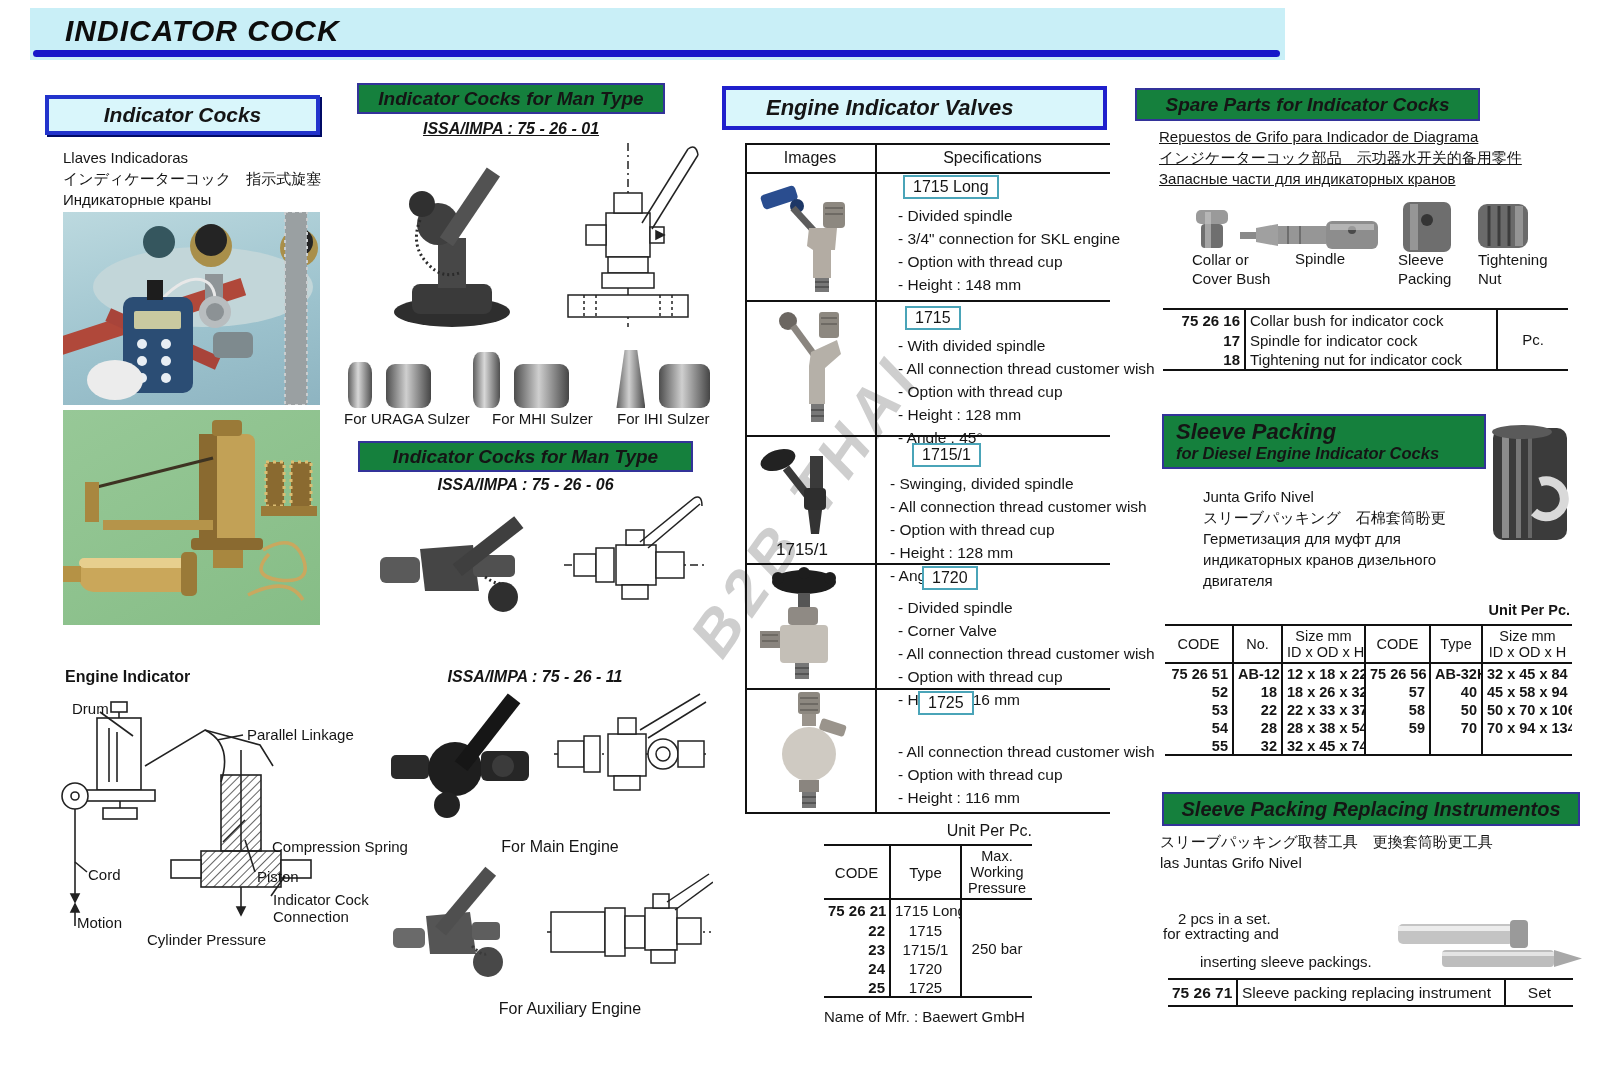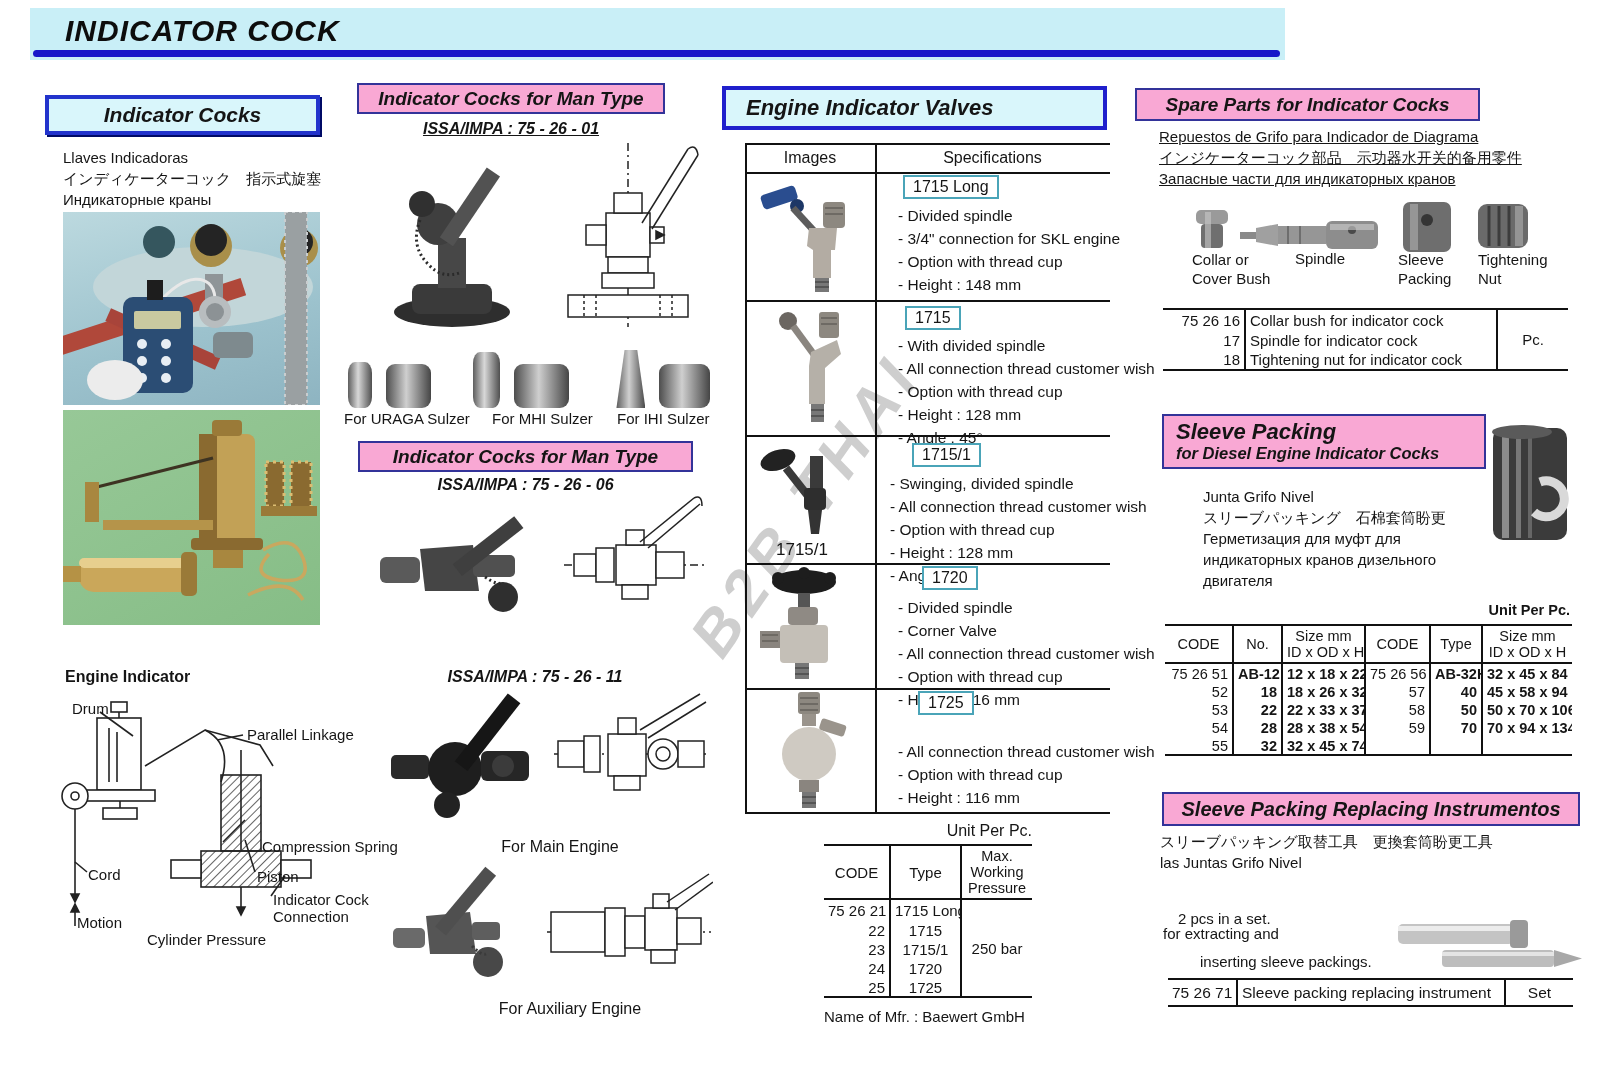--- a/index.html
+++ b/index.html
@@ -2,42 +2,42 @@
 <html><head>
 <meta charset="utf-8">
 <style>
   html,body{margin:0;padding:0;background:#fff;}
   .page{position:relative;width:1618px;height:1072px;background:#fff;overflow:hidden;
         font-family:"Liberation Sans",sans-serif;color:#151515;}
   .abs{position:absolute;}
   .band{background:#c9eff7;}
   .pagetitle{font-size:30px;font-weight:bold;font-style:italic;letter-spacing:1px;color:#0d0d0d;}
   .blueline{background:#1717c9;}
-  .hdrbox{border:2px solid #333399;background:#f9a8d4;display:flex;align-items:center;justify-content:center;
+  .hdrbox{border:2px solid #333399;background:#15803d;display:flex;align-items:center;justify-content:center;
           font-weight:bold;font-style:italic;font-size:19px;}
   .cyanbox{background:#d9f6fb;border:4px solid #2233cc;box-shadow:2px 2px 0 #000a66;
            display:flex;align-items:center;justify-content:center;font-weight:bold;font-style:italic;font-size:21px;}
   .bigbox{background:#d9f6fb;border:4px solid #2020cc;display:flex;align-items:center;justify-content:flex-start;
-          padding-left:20px;font-weight:bold;font-style:italic;font-size:22px;box-sizing:border-box;}
+          padding-left:40px;font-weight:bold;font-style:italic;font-size:22px;box-sizing:border-box;}
   .issa{font-weight:bold;font-style:italic;font-size:16px;text-align:center;}
   .subs div{font-size:15px;line-height:21px;white-space:nowrap;}
   .lbl{font-size:15px;white-space:nowrap;}
   .blbl{font-size:15px;font-weight:bold;white-space:nowrap;}
   .caption{font-size:16px;text-align:center;}
   .badge{display:inline-block;border:2px solid #4aa4b8;background:#fff;padding:1px 8px;font-size:16px;white-space:nowrap;}
   .specs div{font-size:15.5px;line-height:23px;white-space:nowrap;}
   .hline{background:#111;height:2px;}
   .vline{background:#111;width:2px;}
   table.rt{border-collapse:collapse;table-layout:fixed;font-size:15px;}
   table.rt td,table.rt th{padding:0 4px;overflow:hidden;white-space:nowrap;}
   .t-top{border-top:2px solid #111;}
   .t-bot{border-bottom:2px solid #111;}
   .h-bot{border-bottom:2px solid #111;}
   .vl{border-left:2px solid #111;}
-  .code{font-weight:normal;text-align:right;}
+  .code{font-weight:bold;text-align:right;}
   .cen{text-align:center;}
   .watermark{font-size:62px;font-weight:bold;color:rgba(125,125,125,0.38);letter-spacing:8px;
              transform:rotate(-55deg);transform-origin:center;white-space:nowrap;font-style:italic;}
   .photo1{background:linear-gradient(165deg,#bcd9df,#9cc2cd 60%,#8eb4c1);}
   .photo2{background:linear-gradient(150deg,#97c897,#86bd86);}
   .partcyl{background:linear-gradient(90deg,#5e5e5e,#d8d8d8 42%,#4f4f4f);border-radius:7px/11px;}
   .partnut{background:linear-gradient(90deg,#4d4d4d,#cfcfcf 45%,#454545);border-radius:9px;}
   .partcone{background:linear-gradient(90deg,#5a5a5a,#d0d0d0 45%,#4a4a4a);clip-path:polygon(28% 0,72% 0,100% 100%,0 100%);}
   svg{display:block;}
 </style>
@@ -152,21 +152,21 @@
       <g stroke="#222" stroke-width="1.6" fill="#222">
         <polygon points="30,212 26,204 34,204"></polygon>
           <polygon points="30,232 26,240 34,240" transform="translate(0,-18)"></polygon>
         <polygon points="196,225 192,217 200,217"></polygon>
       </g>
       <line x1="30" y1="214" x2="30" y2="236" stroke="#222" stroke-width="1.6"></line>
     </svg>
   </div>
   <div class="abs lbl" style="left:72px;top:700px;">Drum</div>
   <div class="abs lbl" style="left:247px;top:726px;">Parallel Linkage</div>
-  <div class="abs lbl" style="left:222px;top:838px;padding-left:40px;">Compression Spring</div>
+  <div class="abs lbl" style="left:232px;top:838px;padding-left:40px;">Compression Spring</div>
   <div class="abs lbl" style="left:88px;top:866px;">Cord</div>
   <div class="abs lbl" style="left:257px;top:868px;">Piston</div>
   <div class="abs lbl" style="left:273px;top:891px;">Indicator Cock</div>
   <div class="abs lbl" style="left:273px;top:908px;">Connection</div>
   <div class="abs lbl" style="left:77px;top:914px;">Motion</div>
   <div class="abs lbl" style="left:147px;top:931px;">Cylinder Pressure</div>
 
   <div class="abs hdrbox" style="left:357px;top:83px;width:304px;height:27px;">
     <span>Indicator Cocks for Man Type</span>
   </div>

